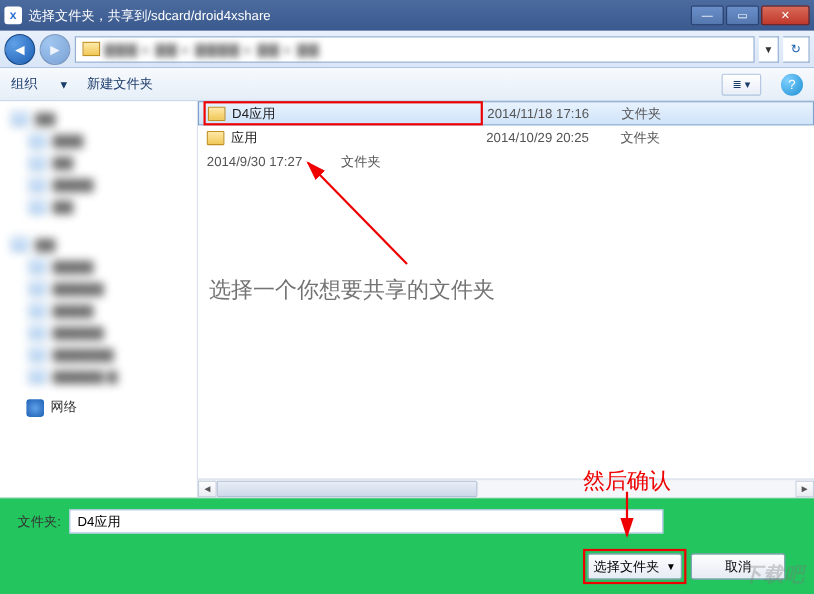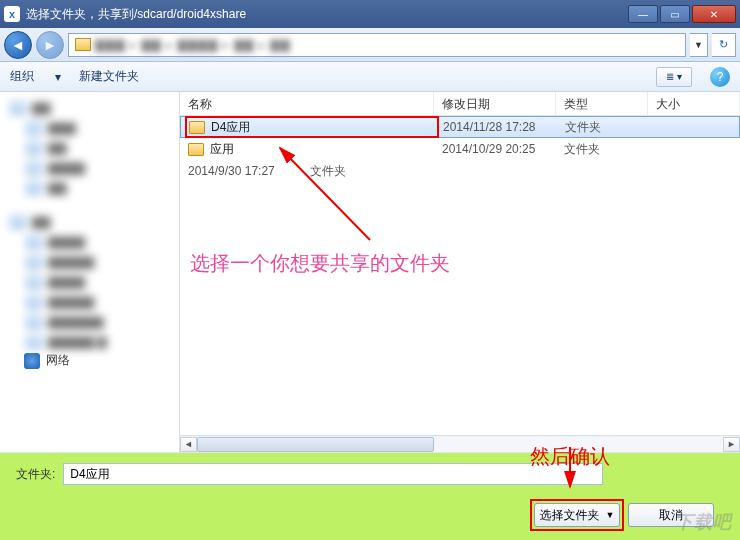--- a/index.html
+++ b/index.html
@@ -31,21 +31,21 @@
 .toolbar .spacer { flex: 1; }
 .toolbar .viewbtn { width: 36px; height: 20px; border: 1px solid #b0c4de; background: linear-gradient(#fff,#e8eef7); border-radius: 2px; display: flex; align-items: center; justify-content: center; font-size: 10px; cursor: pointer; }
 .toolbar .helpbtn { width: 20px; height: 20px; border-radius: 10px; background: radial-gradient(circle at 30% 30%, #7fd0ff, #1c8fd3); color: #fff; display: flex; align-items: center; justify-content: center; font-size: 12px; cursor: pointer; }
 
 
 .mainarea { display: flex; height: 360px; }
 .sidebar { width: 180px; border-right: 1px solid #d8e0ec; padding: 6px 4px; font-size: 12px; color: #333; overflow: hidden; position: relative; }
 .sidebar .side-blur { filter: blur(4px); opacity: 0.7; }
 .sidebar .sideitem { display: flex; align-items: center; gap: 6px; padding: 3px 6px; }
 .sidebar .sideicon { width: 16px; height: 14px; background: linear-gradient(#cde4ff, #8ab8e8); border: 1px solid #6a98c8; }
-.sidebar .net-item { margin-top: 0; padding-left: 20px; display: flex; align-items: center; gap: 6px; filter: none; }
+.sidebar .net-item { margin-top: 10px; padding-left: 20px; display: flex; align-items: center; gap: 6px; filter: none; }
 .sidebar .net-ic { width: 16px; height: 16px; background: radial-gradient(#5fa0e8,#1c5fb3); border-radius: 3px; }
 
 .filepane { flex: 1; display: flex; flex-direction: column; border-top: none; }
 .colheads { height: 24px; display: flex; border-bottom: 1px solid #e0e6ef; font-size: 12px; color: #333; }
 .colheads .col { padding: 4px 8px; border-right: 1px solid #e8ecf3; }
 .col-name { width: 254px; }
 .col-date { width: 122px; }
 .col-type { width: 92px; }
 .col-size { flex: 1; }
 
@@ -55,33 +55,33 @@
 .filerow .cell { padding: 0 8px; }
 .filerow .cell-name { width: 254px; display: flex; align-items: center; gap: 6px; }
 .filerow .cell-date { width: 122px; color: #555; }
 .filerow .cell-type { width: 92px; color: #555; }
 .folder-icon { width: 16px; height: 13px; background: linear-gradient(#ffe9a8, #f0c858); border: 1px solid #c09020; border-radius: 1px; }
 
 
 .red-box-row { position: absolute; left: 5px; top: 0px; width: 254px; height: 22px; border: 2px solid #e00; pointer-events: none; }
 
 
-.annot1 { position: absolute; left: 190px; top: 250px; color: #ec4899; font-size: 20px; font-family: "SimSun", serif; pointer-events: none; }
+.annot1 { position: absolute; left: 190px; top: 250px; color: #737373; font-size: 20px; font-family: "SimSun", serif; pointer-events: none; }
 .arrow1 { position: absolute; left: 270px; top: 140px; width: 120px; height: 110px; pointer-events: none; }
-.annot2 { position: absolute; left: 530px; top: 443px; color: #e00; font-size: 20px; font-family: "SimSun", serif; pointer-events: none; }
+.annot2 { position: absolute; left: 530px; top: 424px; color: #e00; font-size: 20px; font-family: "SimSun", serif; pointer-events: none; }
 .arrow2 { position: absolute; left: 555px; top: 445px; width: 30px; height: 50px; pointer-events: none; }
 
 
 .hscroll { height: 17px; border-top: 1px solid #d8e0ec; background: #f0f3f8; display: flex; align-items: center; }
 .hscroll .arrow { width: 17px; height: 15px; background: linear-gradient(#fdfdfe,#e8ecf2); border: 1px solid #c8d0dc; display: flex; align-items: center; justify-content: center; font-size: 9px; color: #555; cursor: pointer; }
 .hscroll .track { flex: 1; height: 15px; background: #f4f6fa; position: relative; }
 .hscroll .thumb { position: absolute; left: 0; top: 0; width: 45%; height: 100%; background: linear-gradient(#e8eef7,#cdd8e8); border: 1px solid #b0c0d6; border-radius: 2px; }
 
 
-.bottom { padding: 10px 16px 14px; border-top: 1px solid #dfe6ef; background: #bef264; }
+.bottom { padding: 10px 16px 14px; border-top: 1px solid #dfe6ef; background: #22c55e; }
 .folderrow { display: flex; align-items: center; gap: 8px; font-size: 12px; margin-bottom: 18px; }
 .folderrow label { color: #333; }
 .folderrow input { flex: 1; height: 22px; padding: 0 6px; border: 1px solid #a8bfe0; font-size: 12px; max-width: 540px; }
 .btnrow { display: flex; justify-content: flex-end; gap: 8px; padding-right: 10px; }
 .btn { min-width: 86px; height: 24px; background: linear-gradient(#fdfdfe,#e6ecf4); border: 1px solid #8a9fb8; border-radius: 3px; font-size: 12px; cursor: pointer; display: flex; align-items: center; justify-content: center; gap: 4px; }
 .red-box-btn { position: absolute; left: -4px; top: -4px; right: -4px; bottom: -4px; border: 2px solid #e00; pointer-events: none; }
 .btn .drop { font-size: 9px; margin-left: 2px; }
 
 
 .watermark { position: absolute; right: 8px; bottom: 6px; font-size: 18px; color: rgba(120,120,120,0.35); font-weight: bold; font-style: italic; letter-spacing: 1px; pointer-events: none; filter: blur(0.5px); }
@@ -174,34 +174,28 @@
           <span>▇▇▇▇▇ ▇</span>
         </div>
     </div>
     <div class="net-item">
       <span class="net-ic"></span>
       <span>网络</span>
     </div>
   </div>
 
   <div class="filepane">
-    <div class="colheads">
-      <div class="col col-name">名称</div>
-      <div class="col col-date">修改日期</div>
-      <div class="col col-type">类型</div>
-      <div class="col col-size">大小</div>
-    </div>
     <div class="filelist" id="filelist">
 
       <div class="filerow selected">
           <div class="cell cell-name">
             <span class="folder-icon"></span>
             <span>D4应用</span>
           </div>
-          <div class="cell cell-date">2014/11/28 17:28</div>
+          <div class="cell cell-date">2014/11/18 17:16</div>
           <div class="cell cell-type">文件夹</div>
         </div>
         <div class="filerow">
           <div class="cell cell-name">
             <span class="folder-icon"></span>
             <span>应用</span>
           </div>
           <div class="cell cell-date">2014/10/29 20:25</div>
           <div class="cell cell-type">文件夹</div>
         </div>

